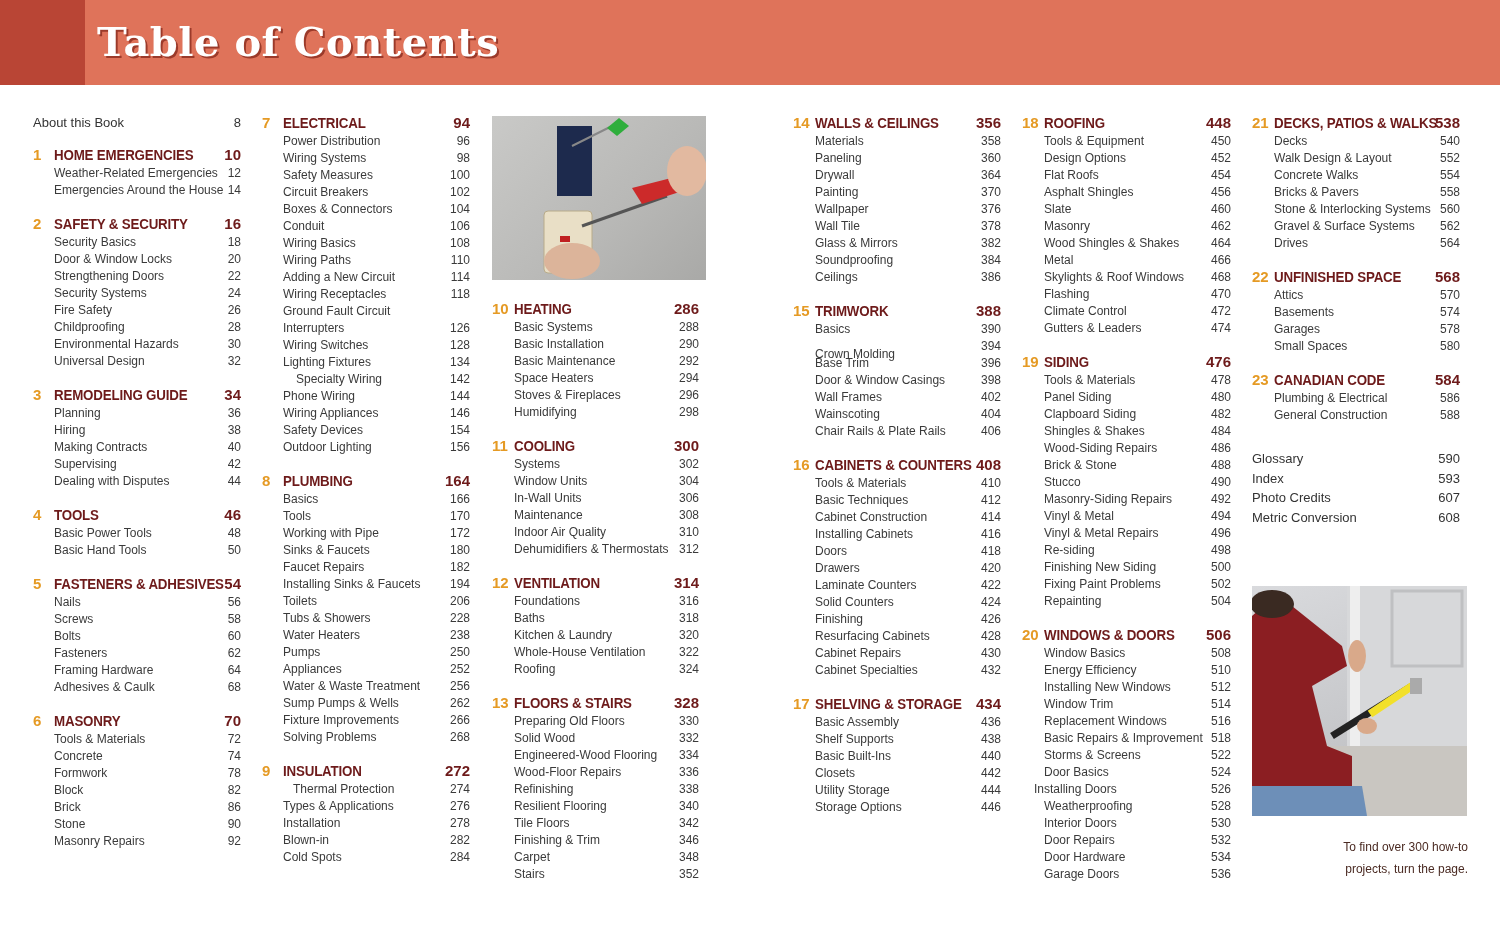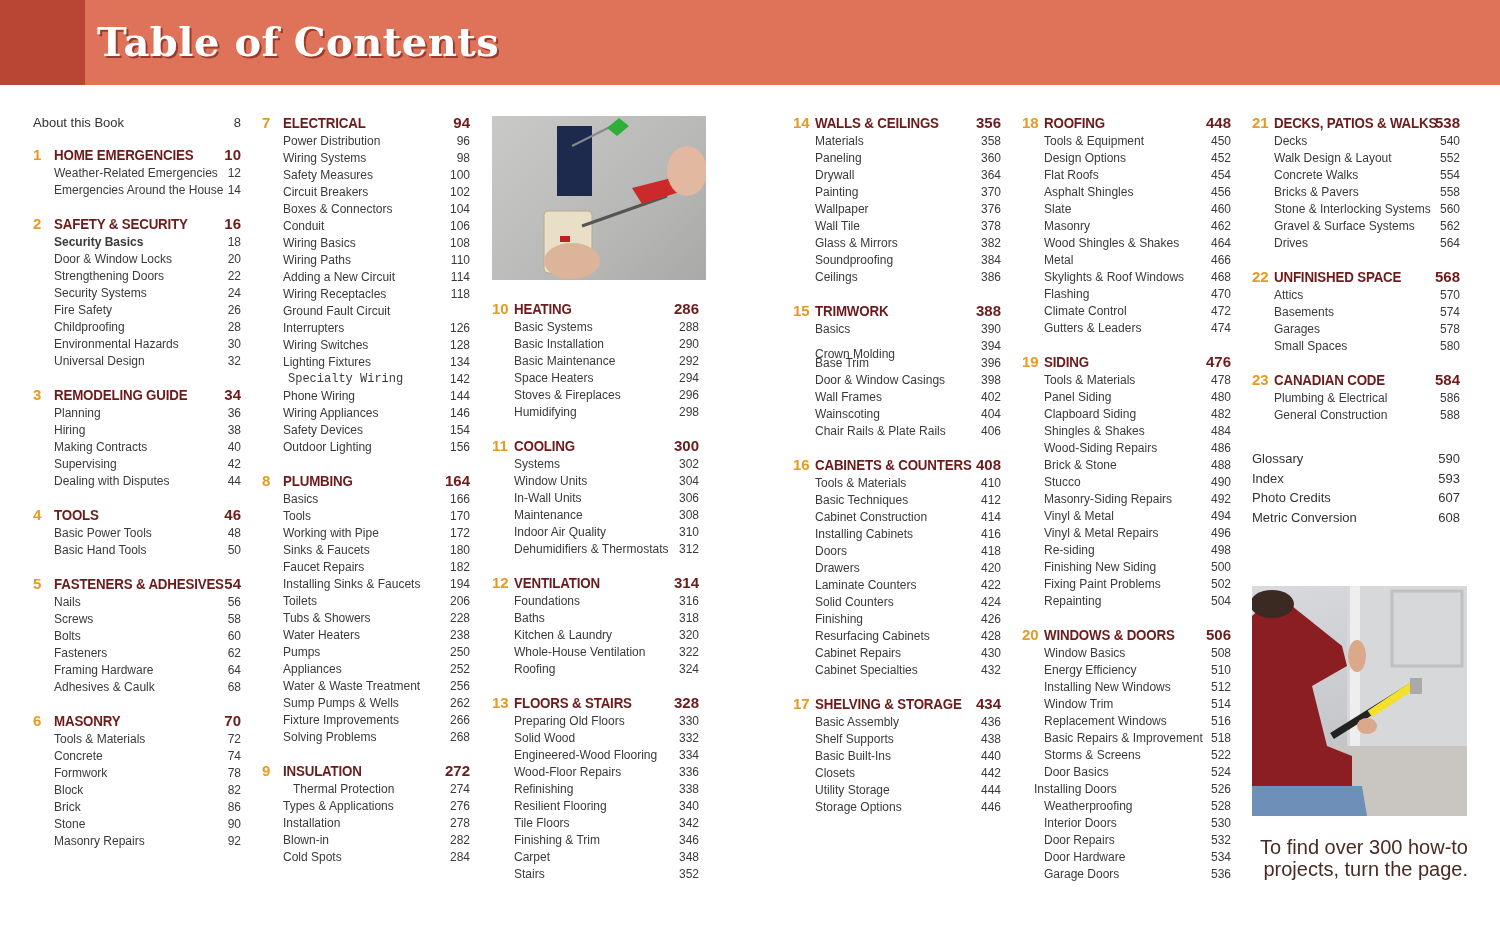--- a/index.html
+++ b/index.html
@@ -14,21 +14,21 @@
   .sec-title { position:absolute; top:0; font-family:"Liberation Sans", sans-serif; font-weight:bold; font-size:14.5px; color:#6d1a1a; letter-spacing:-0.2px; transform:scaleX(0.92); transform-origin:left center; white-space:nowrap; }
   .sec-page { position:absolute; right:0; top:0; font-weight:bold; font-size:15px; color:#6d1a1a; }
   .entry { position:relative; height:17px; line-height:17px; font-size:12px; color:#3a3a3a; white-space:nowrap; }
   .entry .lbl { position:absolute; top:0; }
   .entry .pg { position:absolute; right:0; top:0; }
   .plain { position:relative; height:19.5px; line-height:19.5px; font-size:13px; color:#333; }
   .plain .lbl { position:absolute; left:0; top:0; }
   .plain .pg { position:absolute; right:0; top:0; }
   .photo1 { position:absolute; left:492px; top:116px; width:214px; height:164px; background:linear-gradient(135deg,#c9c9c7 0%,#b8b8b6 60%,#a9a9a7 100%); overflow:hidden; }
   .photo2 { position:absolute; left:1252px; top:586px; width:215px; height:230px; background:linear-gradient(160deg,#d9dadd 0%,#c7c8cb 55%,#b9b9bc 100%); overflow:hidden; }
-  .caption { position:absolute; left:1250px; top:836px; width:218px; text-align:right; font-size:20px; line-height:22px; color:#4a2a22; }
+  .caption { position:absolute; left:1250px; top:836px; width:218px; text-align:right; font-size:12px; line-height:22px; color:#4a2a22; }
 </style>
 </head>
 <body>
 
 <div class="header">
   <div class="header-tab"></div>
   <div class="header-title">Table of Contents</div>
 </div>
 
 <div class="col" id="col0" style="left:33px; width:208px;">
@@ -51,21 +51,21 @@
         <span class="pg">14</span>
       </div>
     </div>
     <div class="section">
       <div class="sec-head">
         <span class="sec-num">2</span>
         <span class="sec-title" style="left: 21px;">SAFETY &amp; SECURITY</span>
         <span class="sec-page">16</span>
       </div>
       <div class="entry">
-        <span class="lbl" style="left: 21px; font-weight: bold;">Security Basics</span>
+        <span class="lbl" style="left: 21px;">Security Basics</span>
         <span class="pg">18</span>
       </div>
       <div class="entry">
         <span class="lbl" style="left: 21px;">Door &amp; Window Locks</span>
         <span class="pg">20</span>
       </div>
       <div class="entry">
         <span class="lbl" style="left: 21px;">Strengthening Doors</span>
         <span class="pg">22</span>
       </div>
@@ -256,21 +256,21 @@
       </div>
       <div class="entry">
         <span class="lbl" style="left: 21px;">Wiring Switches</span>
         <span class="pg">128</span>
       </div>
       <div class="entry">
         <span class="lbl" style="left: 21px;">Lighting Fixtures</span>
         <span class="pg">134</span>
       </div>
       <div class="entry">
-        <span class="lbl" style="left: 26px; font-family: Liberation Mono, monospace;">Specialty Wiring</span>
+        <span class="lbl" style="left: 34px;">Specialty Wiring</span>
         <span class="pg">142</span>
       </div>
       <div class="entry">
         <span class="lbl" style="left: 21px;">Phone Wiring</span>
         <span class="pg">144</span>
       </div>
       <div class="entry">
         <span class="lbl" style="left: 21px;">Wiring Appliances</span>
         <span class="pg">146</span>
       </div>

